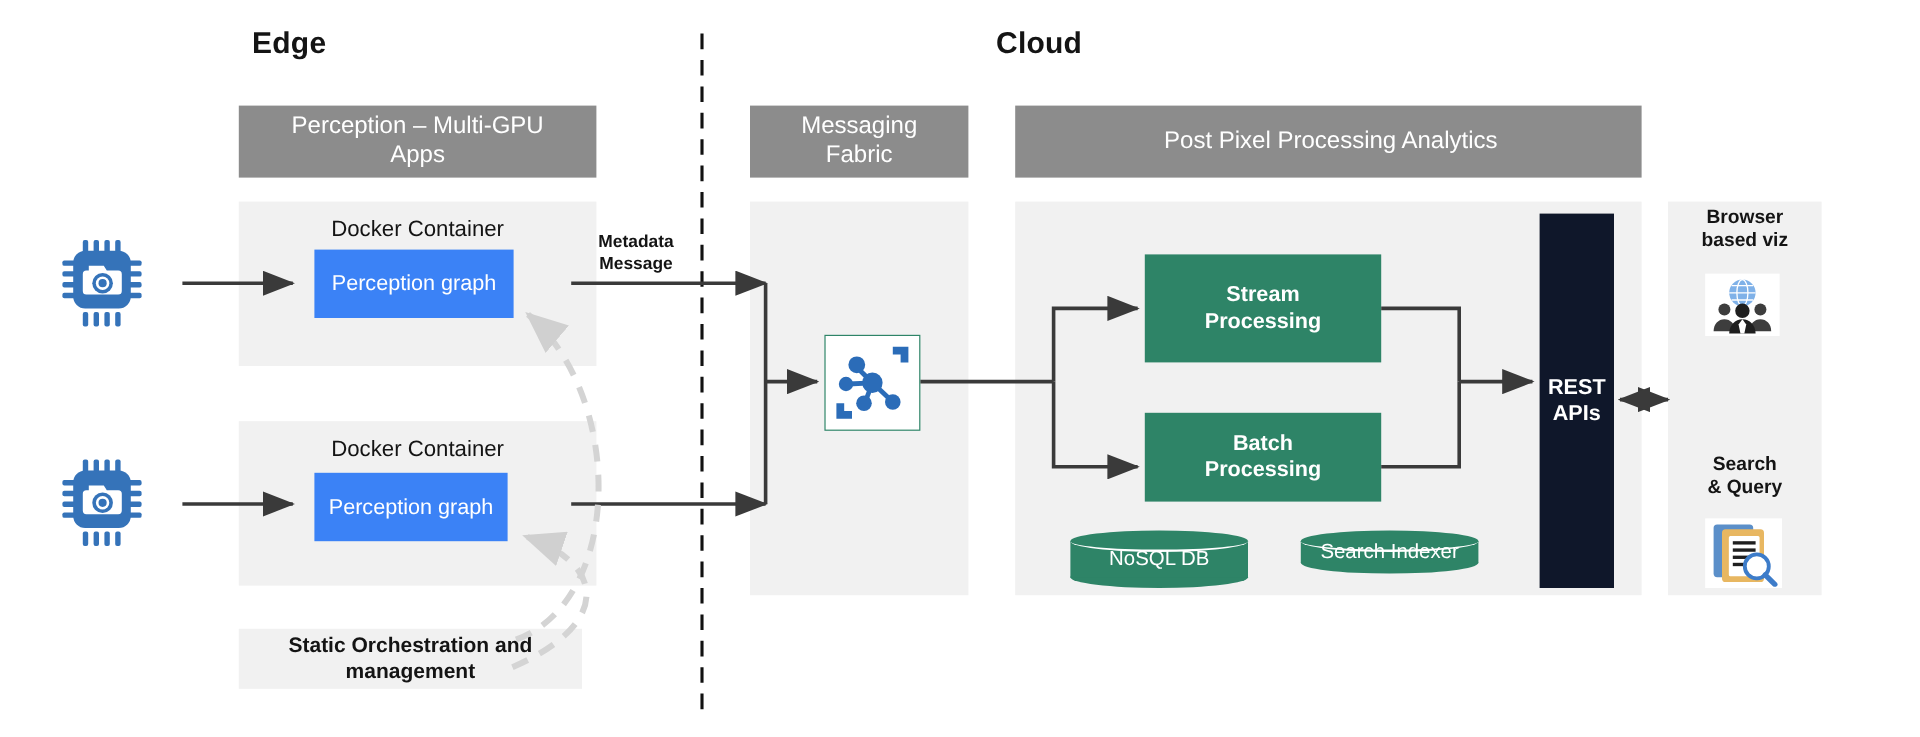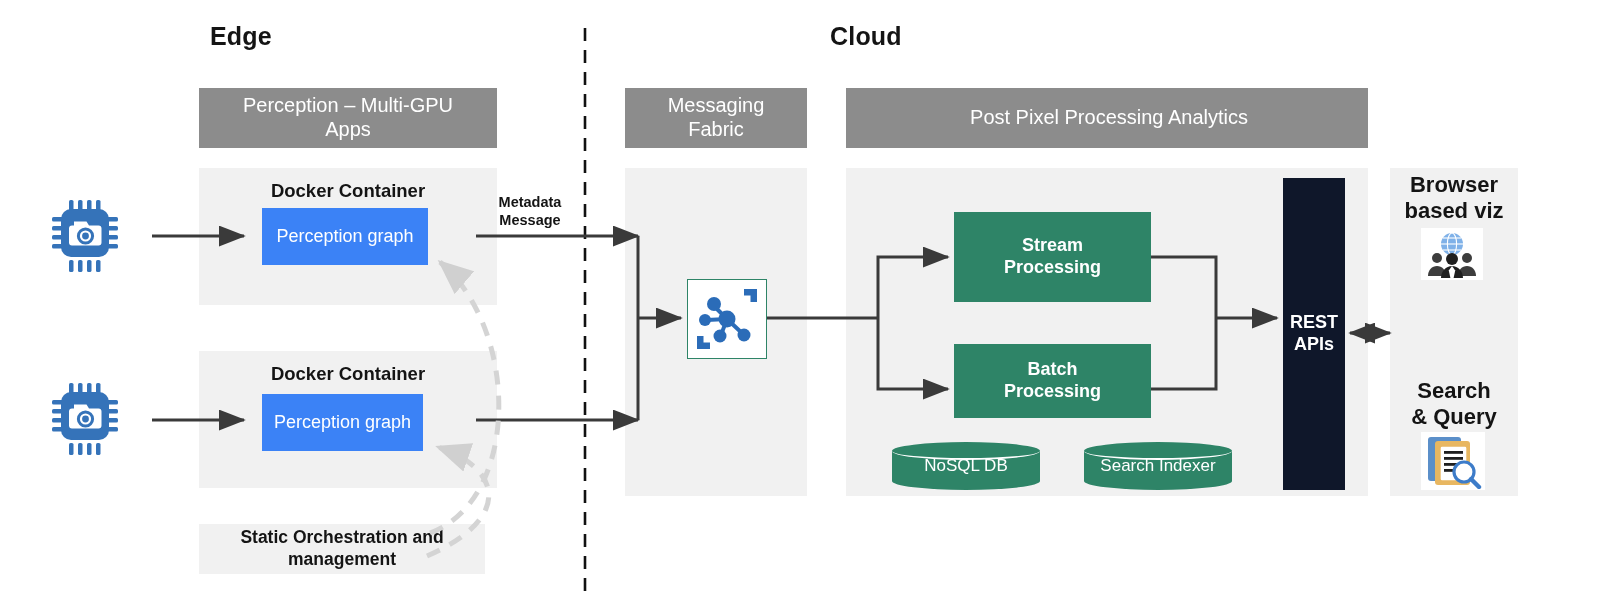--- a/index.html
+++ b/index.html
@@ -42,21 +42,21 @@
     box-sizing: border-box;
     padding: 4px 8px;
   }
 
   
   .panel { background: #f1f1f1; }
 
   
   .caption {
     font-size: 18.5px;
-    font-weight: bold;
+    font-weight: normal;
     color: #141414;
     text-align: center;
     line-height: 1.2;
   }
 
   
   .box {
     display: flex;
     align-items: center;
     justify-content: center;
@@ -121,21 +121,21 @@
 
   
   .small-label {
     font-size: 14.5px;
     font-weight: bold;
     color: #141414;
     text-align: center;
     line-height: 1.25;
   }
   .right-label {
-    font-size: 22px;
+    font-size: 16px;
     font-weight: bold;
     color: #141414;
     text-align: center;
     line-height: 1.2;
   }
   .orch-label {
     font-size: 17.5px;
     font-weight: bold;
     color: #141414;
     text-align: center;
@@ -282,21 +282,21 @@
     <span>Batch<br>Processing</span>
   </div>
 
   <div class="cyl" style="left:892px; top:442px; width:148px; height:48px;">
     <div class="cyl-bottom"></div>
     <div class="cyl-body"></div>
     <div class="cyl-top"></div>
     <div class="cyl-label">NoSQL DB</div>
   </div>
 
-  <div class="cyl" style="left:1084px; top:442px; width:148px; height:48px;">
+  <div class="cyl" style="left:1084px; top:442px; width:148px; height:36px;">
     <div class="cyl-bottom"></div>
     <div class="cyl-body"></div>
     <div class="cyl-top"></div>
     <div class="cyl-label">Search Indexer</div>
   </div>
 
   <div class="abs box box-rest" style="left:1283px; top:178px; width:62px; height:312px;">
     <span style="white-space:pre-line;">REST<br>APIs</span>
   </div>
 

